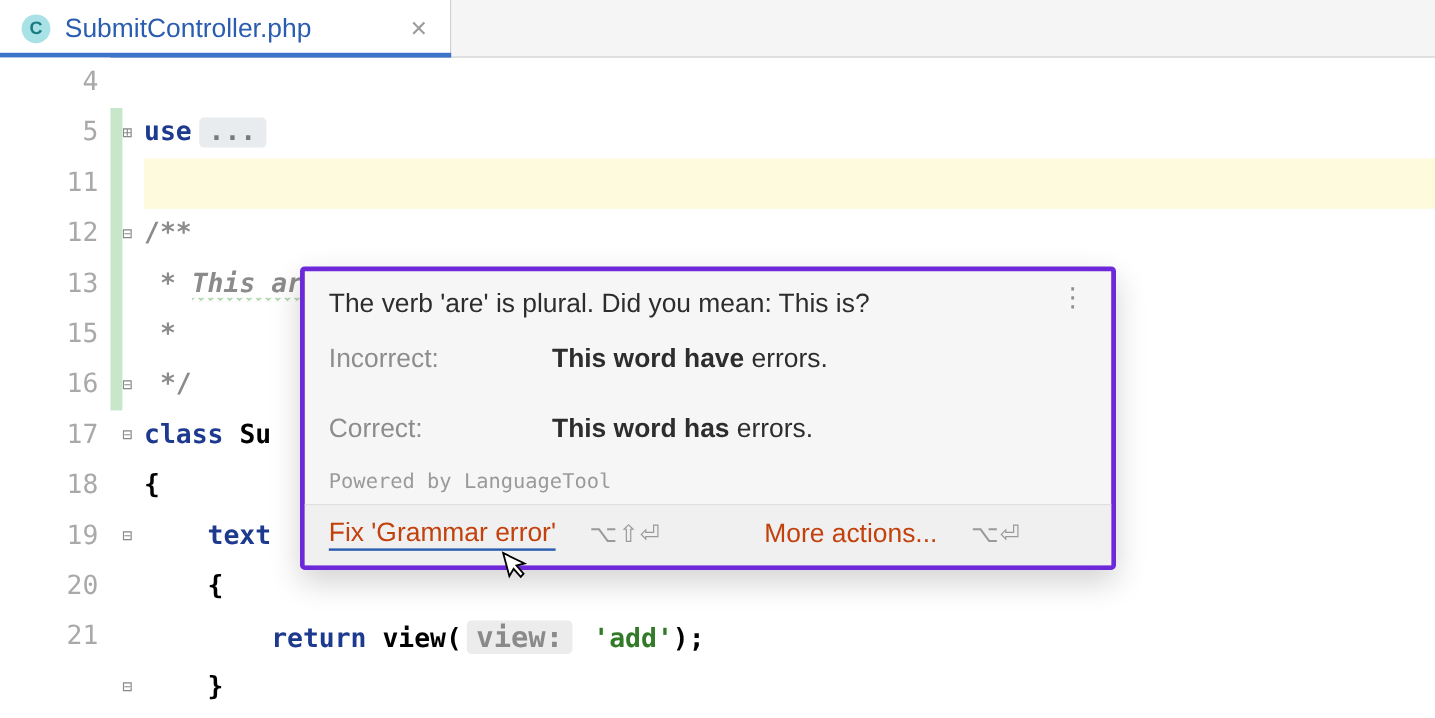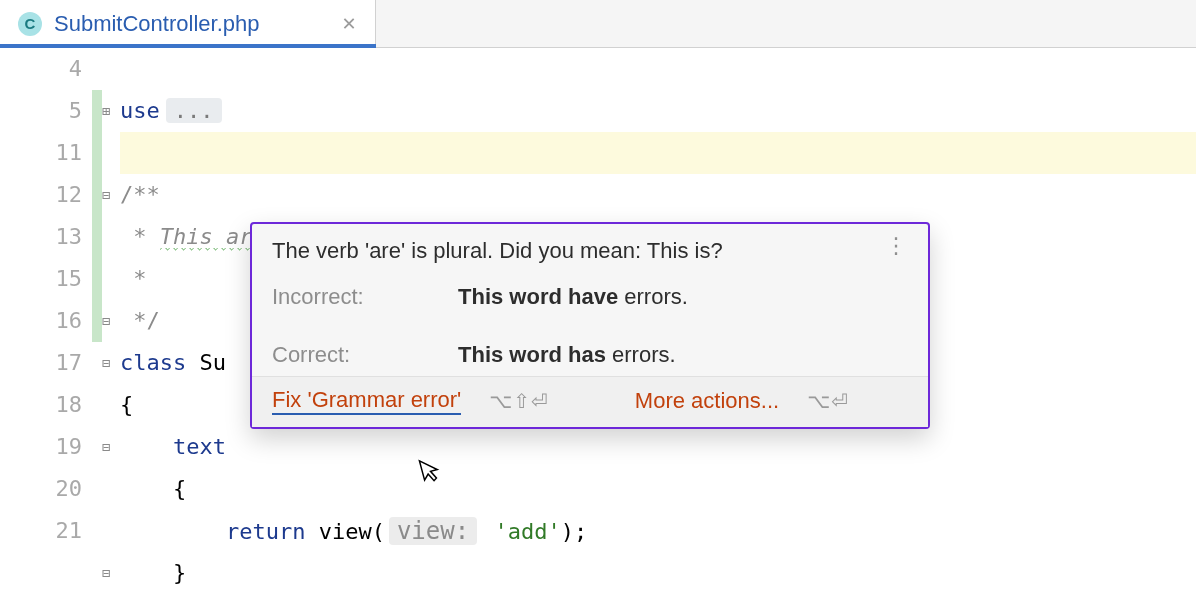--- a/index.html
+++ b/index.html
@@ -94,20 +94,21 @@
     position: absolute;
     left: 0;
     top: 42px; 
     width: 10px;
     height: 252px; 
     background: #c8e6c9;
   }
   .code {
     flex: 1;
     position: relative;
+    font-weight: bold;
   }
   .code .row {
     height: 42px;
     line-height: 42px;
     white-space: pre;
   }
   .row.hl {
     background: #fdfadd;
   }
   .kw  { color: #1d3a8e; }
@@ -138,21 +139,21 @@
     background-position: 0 100%;
     padding-bottom: 2px;
   }
   
   .popup {
     position: absolute;
     left: 250px;
     top: 222px;
     width: 680px;
     background: #f6f6f6;
-    border: 2px solid #6d28d9;
+    border: 4px solid #6d28d9;
     border-radius: 4px;
     box-shadow: 0 10px 26px rgba(0,0,0,0.18);
     font-family: Arial, Helvetica, sans-serif;
     color: #333;
   }
   .popup-body {
     padding: 14px 20px 8px 20px;
   }
   .popup-head {
     display: flex;
@@ -288,20 +289,21 @@
     <div class="popup-head">
       <div class="text">The verb 'are' is plural. Did you mean: This is?</div>
       <div class="kebab">⋮</div>
     </div>
     <div class="example-grid">
       <div class="lbl">Incorrect:</div>
       <div class="val"><b>This word have</b> <span>errors.</span></div>
       <div class="lbl">Correct:</div>
       <div class="val"><b>This word has</b> <span>errors.</span></div>
     </div>
+    <div class="powered">Powered by LanguageTool</div>
   </div>
   <div class="popup-actions">
     <span class="action-link">Fix 'Grammar error'</span>
     <span class="shortcut">⌥⇧⏎</span>
     <span class="spacer"></span>
     <span class="action-link" style="border-bottom:none">More actions...</span>
     <span class="shortcut">⌥⏎</span>
   </div>
 </div>
 

